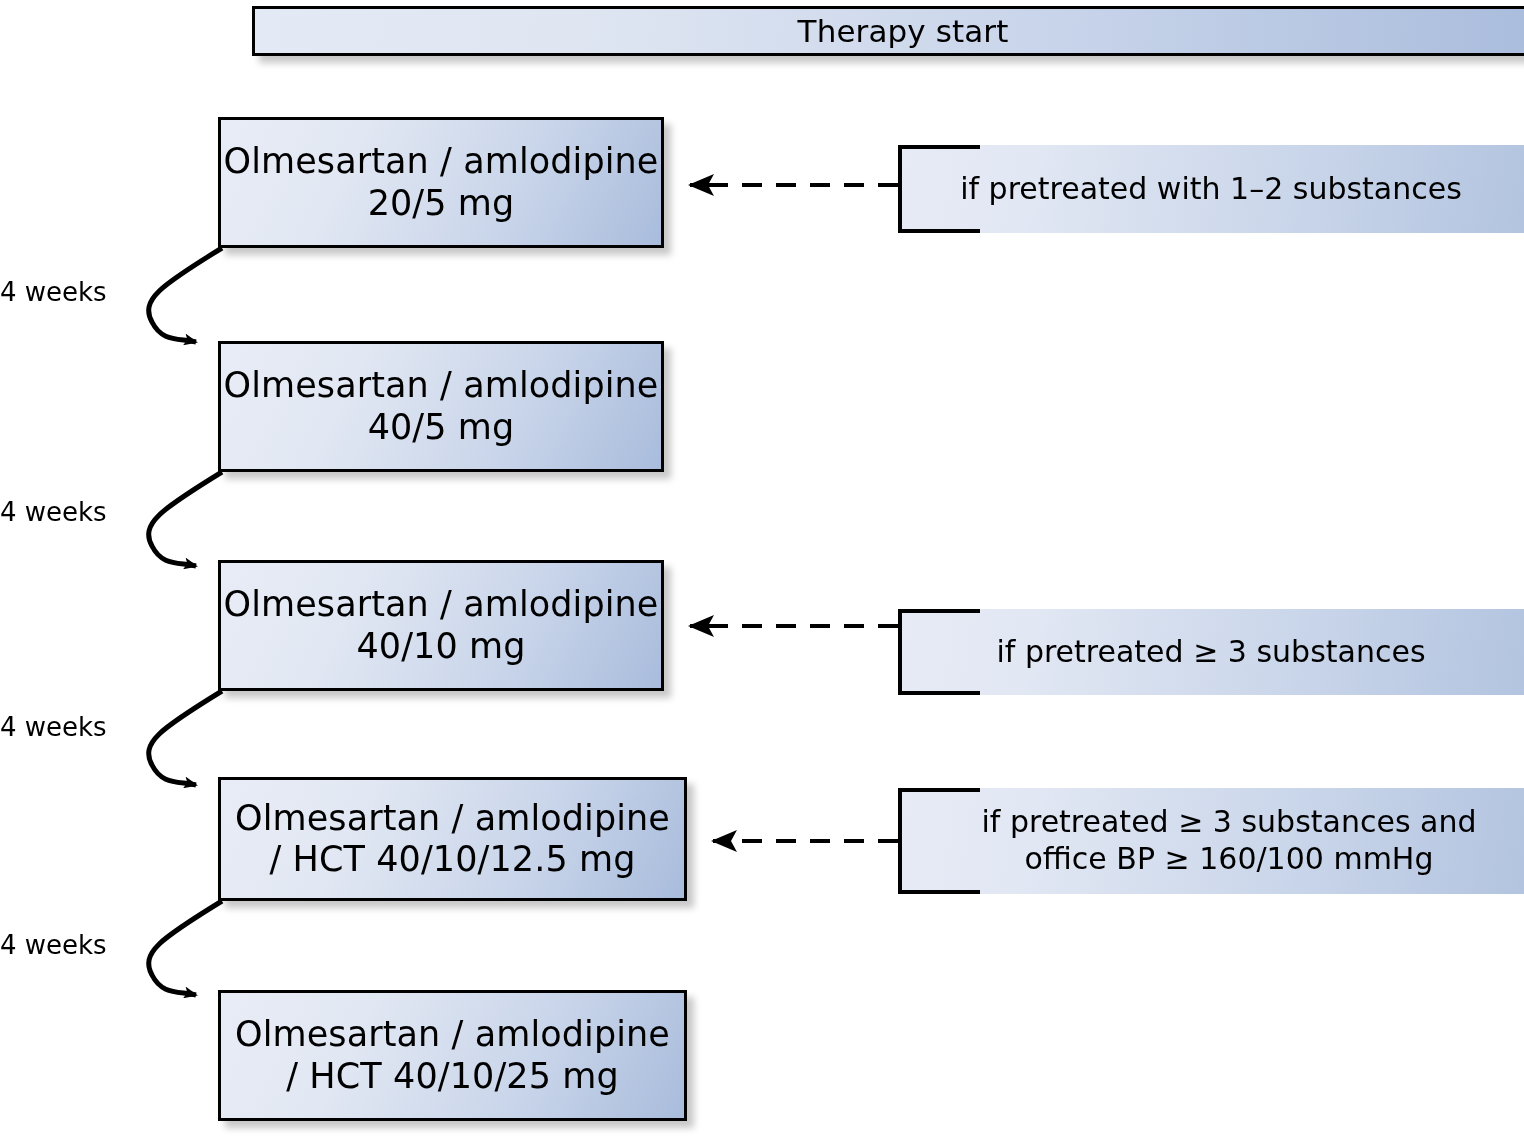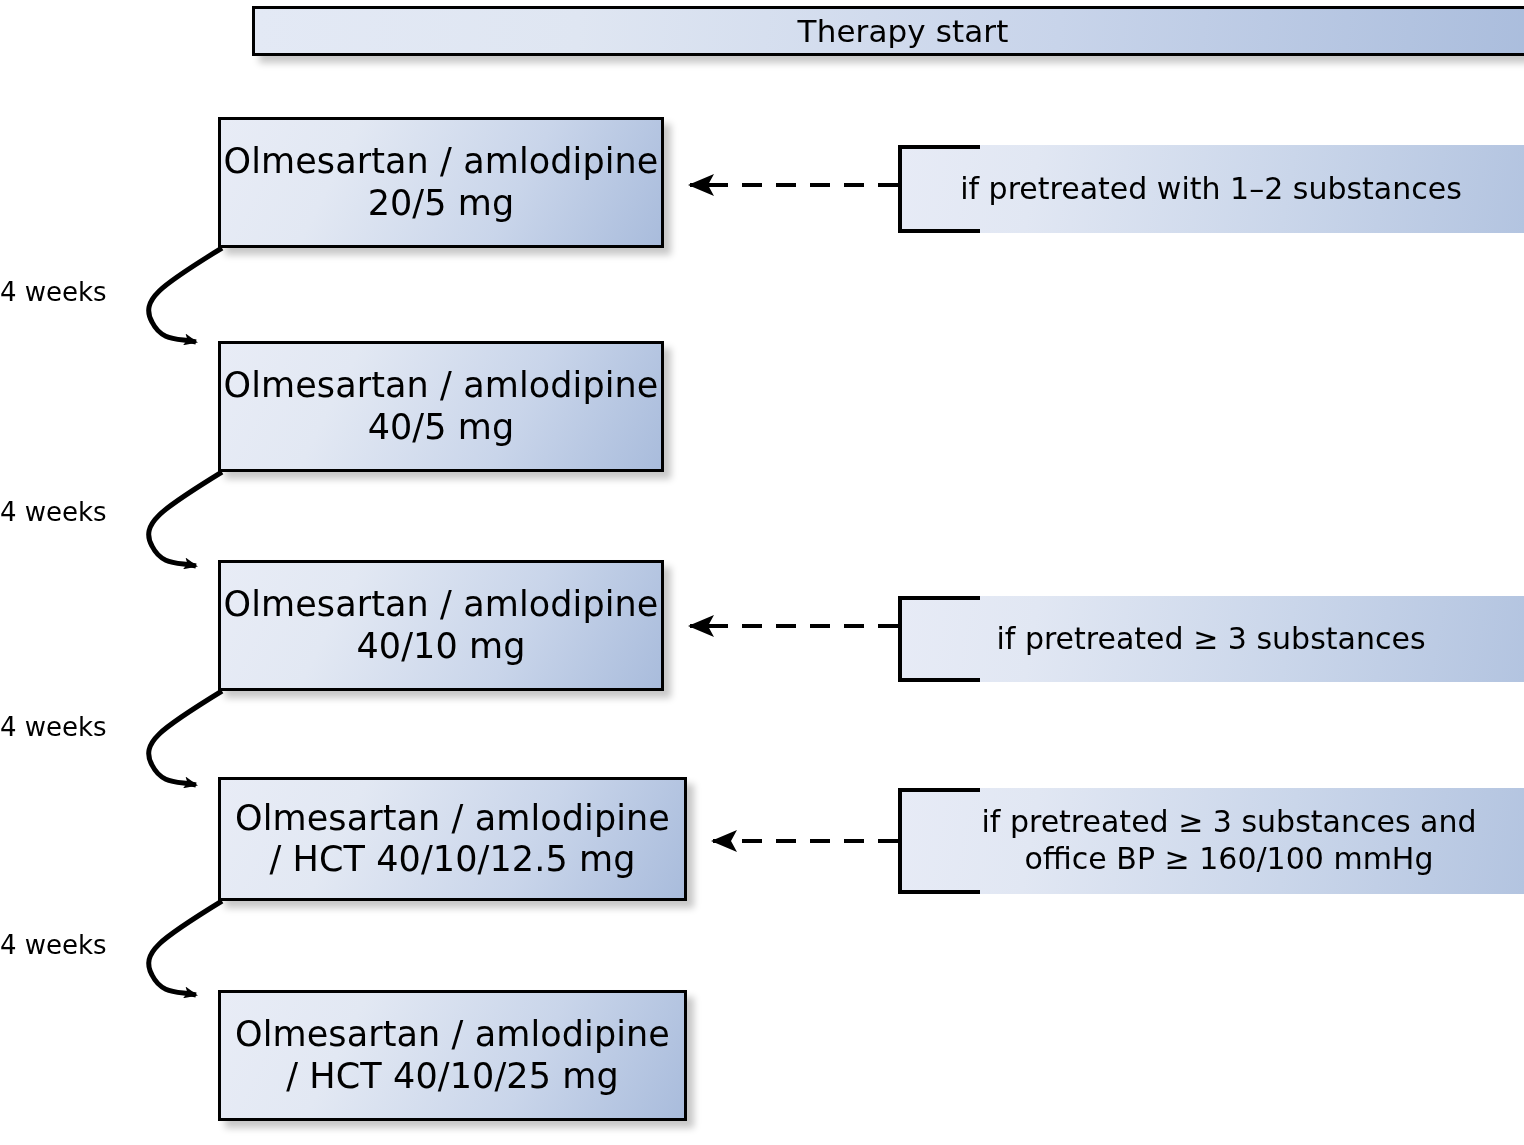--- a/index.html
+++ b/index.html
@@ -158,21 +158,21 @@
   <div class="node" style="left:218px; top:990px; width:469px; height:131px;">
     <span>Olmesartan /  amlodipine
 / HCT 40/10/25 mg</span>
   </div>
 
   <div class="callout" style="left:898px; top:145px; width:626px; height:88px;">
     <i class="bracket"></i>
     <span>if pretreated with 1–2 substances</span>
   </div>
 
-  <div class="callout" style="left:898px; top:596px; width:626px; height:86px;">
+  <div class="callout" style="left:898px; top:609px; width:626px; height:86px;">
     <i class="bracket"></i>
     <span>if pretreated ≥ 3 substances</span>
   </div>
 
   <div class="callout" style="left:898px; top:788px; width:626px; height:106px;padding-left:36px;">
     <i class="bracket"></i>
     <span>if pretreated ≥ 3 substances and
 office BP ≥ 160/100 mmHg</span>
   </div>
 

